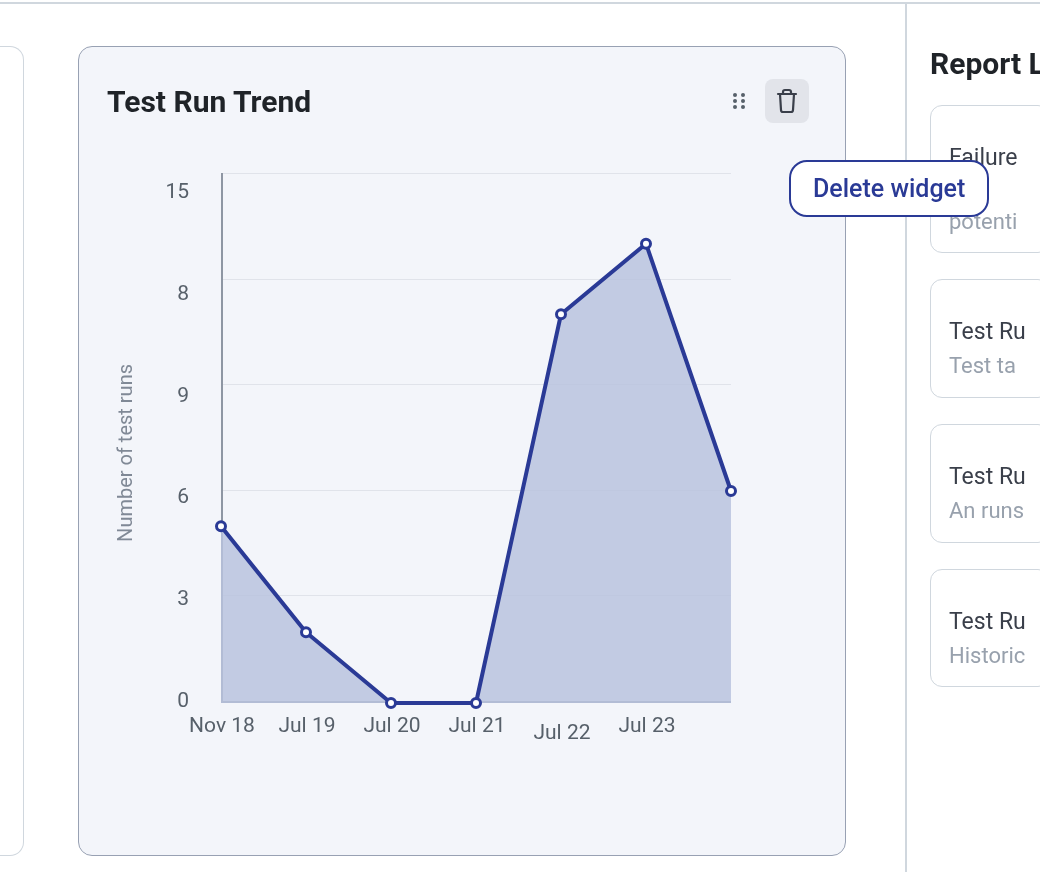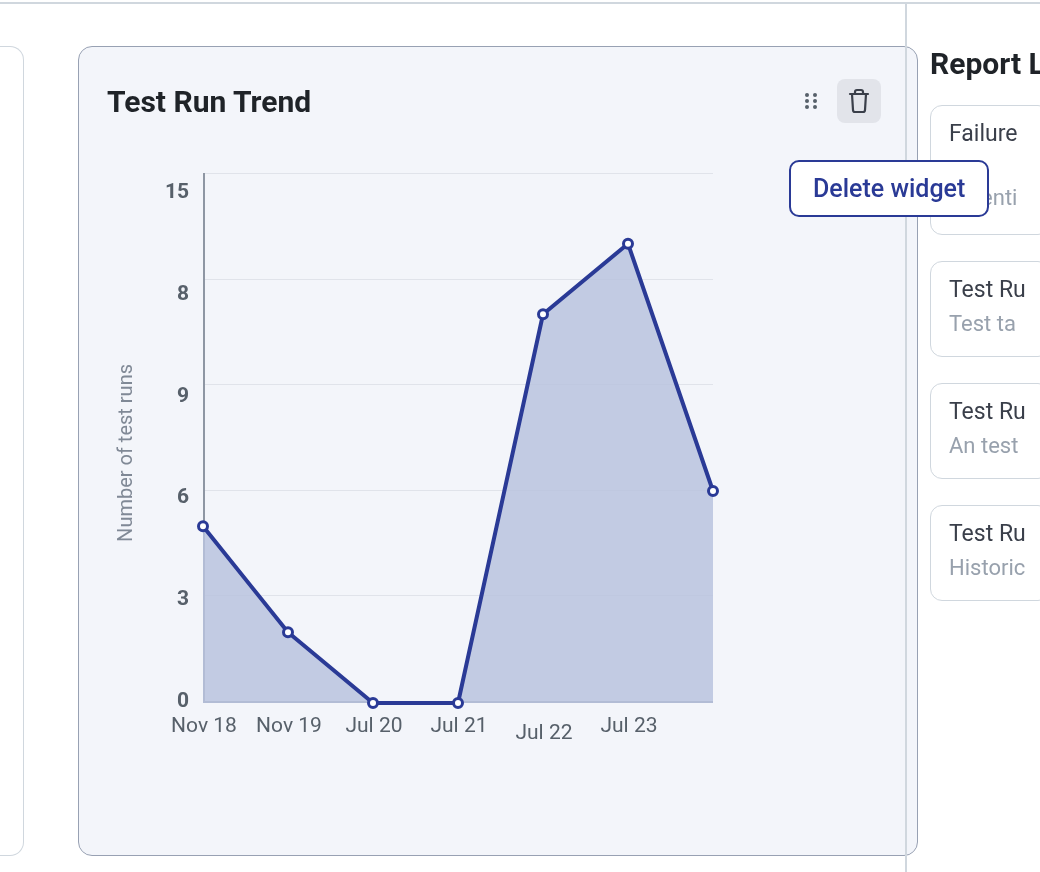--- a/index.html
+++ b/index.html
@@ -28,21 +28,21 @@
     height: 810px;
     border: 1.5px solid #d0d7de;
     border-left: none;
     border-radius: 0 14px 14px 0;
     background: #ffffff;
   }
   .widget-card {
     position: absolute;
     left: 78px;
     top: 46px;
-    width: 840px;
+    width: 768px;
     height: 810px;
     background: #f3f5fa;
     border: 1.5px solid #98a1b3;
     border-radius: 14px;
     padding: 32px 36px 28px 28px;
   }
   .widget-header {
     display: flex;
     align-items: center;
     justify-content: space-between;
@@ -92,25 +92,24 @@
     text-align: center;
     padding: 0 6px;
     align-self: center;
     margin-bottom: 60px;
   }
   .ytick-col {
     display: flex;
     flex-direction: column;
     justify-content: space-between;
     height: 530px;
-    margin-right: 14px;
+    margin-right: 32px;
     margin-left: 6px;
     width: 40px;
     text-align: right;
-    font-weight: bold;
   }
   .ytick {
     font-size: 21px;
     color: #57606a;
     line-height: 1;
     transform: translateY(0.4em);
   }
   .plot-col {
     flex: 1;
     position: relative;
@@ -159,21 +158,21 @@
     color: #57606a;
     white-space: nowrap;
     position: absolute;
     transform: translateX(-50%);
   }
   .tooltip {
     position: absolute;
     left: 789px;
     top: 160px;
     border: 2.5px solid #2a3a96;
-    border-radius: 10px;
+    border-radius: 18px;
     background: #ffffff;
     color: #2a3a96;
     font-size: 25px;
     font-weight: 500;
     padding: 12px 22px;
     pointer-events: none;
     z-index: 50;
   }
   .right-divider {
     position: absolute;
@@ -203,20 +202,21 @@
     margin-bottom: 26px;
     background: #ffffff;
     min-height: 96px;
   }
   .lib-card.tall { min-height: 130px; }
   .lib-title {
     font-size: 23px;
     color: #3a3f4a;
     margin-bottom: 6px;
     white-space: nowrap;
+    margin-top: 24px;
   }
   .lib-desc {
     font-size: 22px;
     color: #98a1ad;
     line-height: 1.35;
     white-space: nowrap;
   }
 </style>
 </head>
 <body>
@@ -277,21 +277,21 @@
             <circle cx="85.0" cy="459.3" r="4.5" fill="#ffffff" stroke="#2a3a96" stroke-width="3"></circle>
             <circle cx="170.0" cy="530.0" r="4.5" fill="#ffffff" stroke="#2a3a96" stroke-width="3"></circle>
             <circle cx="255.0" cy="530.0" r="4.5" fill="#ffffff" stroke="#2a3a96" stroke-width="3"></circle>
             <circle cx="340.0" cy="141.3" r="4.5" fill="#ffffff" stroke="#2a3a96" stroke-width="3"></circle>
             <circle cx="425.0" cy="70.7" r="4.5" fill="#ffffff" stroke="#2a3a96" stroke-width="3"></circle>
             <circle cx="510.0" cy="318.0" r="4.5" fill="#ffffff" stroke="#2a3a96" stroke-width="3"></circle>
           </svg>
       </div>
       <div class="x-ticks" id="xticks">
           <div class="xtick" style="left: 1px;">Nov 18</div>
-          <div class="xtick" style="left: 86px;">Nov 19</div>
+          <div class="xtick" style="left: 86px;">Jul 19</div>
           <div class="xtick" style="left: 171px;">Jul 20</div>
           <div class="xtick" style="left: 256px;">Jul 21</div>
           <div class="xtick" style="left: 341px; margin-top: 7px;">Jul 22</div>
           <div class="xtick" style="left: 426px;">Jul 23</div>
         </div>
     </div>
   </div>
 </div>
 
 <div class="tooltip">Delete widget</div>
@@ -304,20 +304,20 @@
         <div class="lib-title">Failure</div>
         <div class="lib-desc">pe</div>
         <div class="lib-desc">potenti</div>
       </div>
       <div class="lib-card">
         <div class="lib-title">Test Ru</div>
         <div class="lib-desc">Test ta</div>
       </div>
       <div class="lib-card">
         <div class="lib-title">Test Ru</div>
-        <div class="lib-desc">An test</div>
+        <div class="lib-desc">An runs</div>
       </div>
       <div class="lib-card">
         <div class="lib-title">Test Ru</div>
         <div class="lib-desc">Historic</div>
       </div>
     </div>
 </div>
 
 </body></html>

